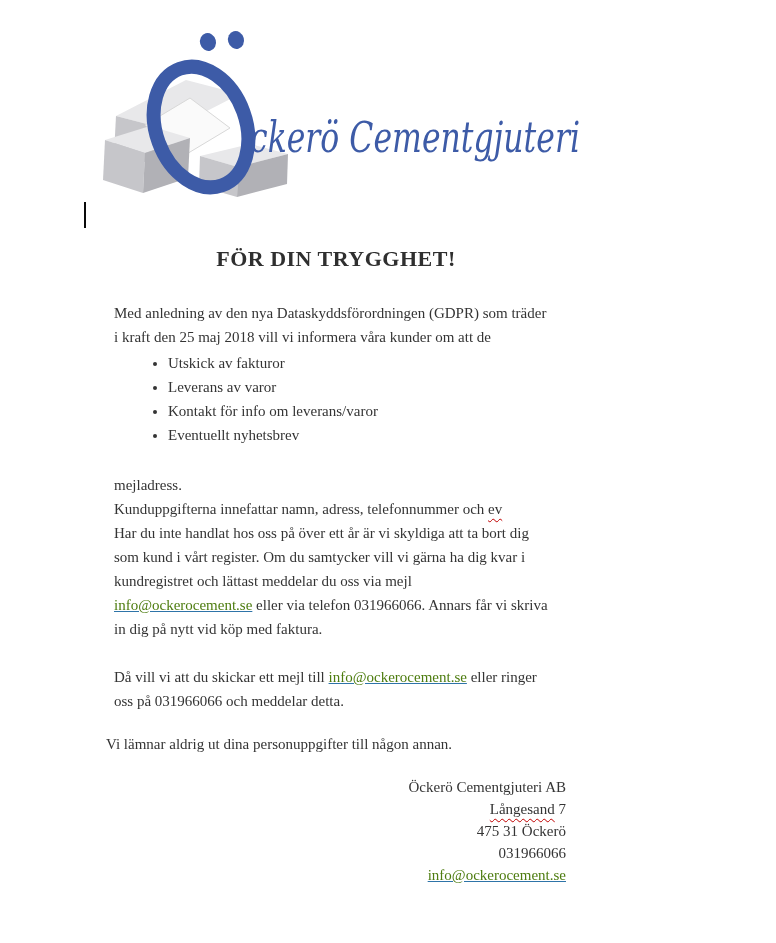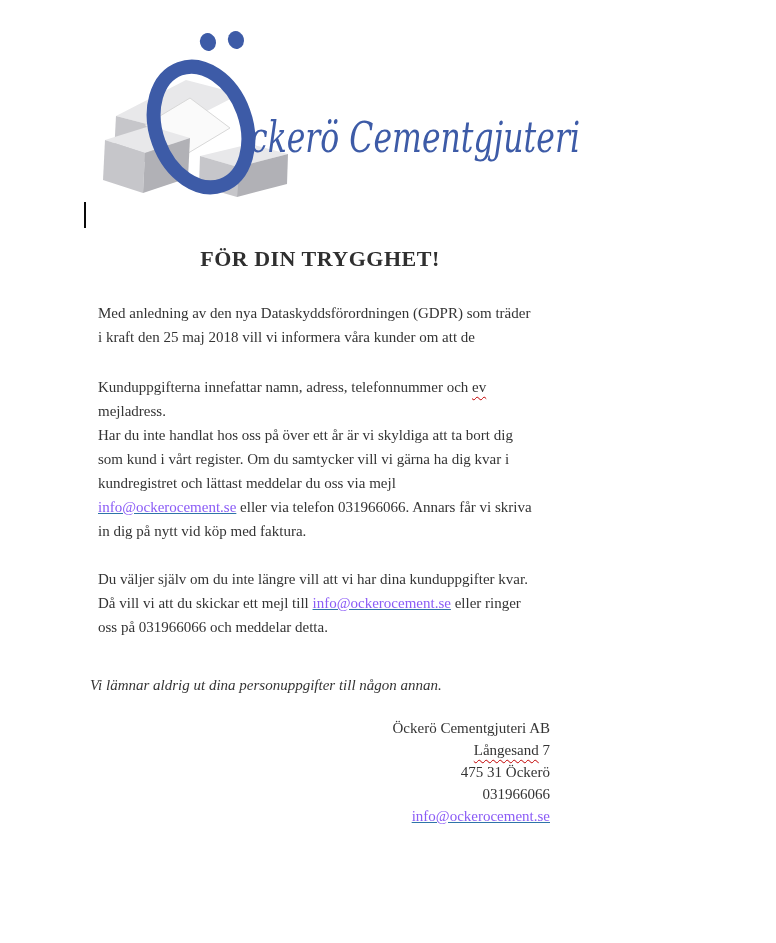--- a/index.html
+++ b/index.html
@@ -11,41 +11,41 @@
   }
   .page { position: relative; width: 776px; height: 943px; background: #ffffff; }
 
   
   .logo-area { position: absolute; left: 88px; top: 8px; width: 500px; height: 190px; }
 
   
   .caret { position: absolute; left: 84px; top: 202px; width: 2px; height: 26px; background: #0a0a0a; }
 
   
-  .doc { position: absolute; left: 0; top: 246px; width: 640px; }
+  .doc { position: absolute; left: 16px; top: 246px; width: 640px; }
   .title {
     margin: 0; text-align: center;
     font-size: 22px; line-height: 26px; font-weight: bold;
     color: #2f2f2f; letter-spacing: 0.5px;
   }
   .bodytext { margin: 29px 90px 0 98px; font-size: 15px; color: #343434; }
   .para { margin: 0; }
   .line { display: block; line-height: 24px; white-space: pre-wrap; }
 
   ul.bullets { margin: 2px 0 0 0; padding: 0 0 0 54px; list-style: disc outside; }
   ul.bullets li { line-height: 24px; }
 
   .gap24 { margin-top: 26px; }
   .gap-choice { margin-top: 24px; }
-  .promise { margin: 34px 0 0 -8px; font-style: italic; }
+  .promise { margin: 19px 0 0 -8px; }
   .signature { margin-top: 20px; margin-left: -2px; }
   .signature .line { line-height: 22px; text-align: right; }
 
   a.link, .link {
-    color: #8b5cf6;
+    color: #4d7c0f;
     text-decoration: underline;
     text-decoration-color: #2e74a8;
     cursor: pointer;
     margin-top: 38px;
   }
   .sp {
     text-decoration-line: underline;
     text-decoration-style: wavy;
     text-decoration-color: #c00000;
     text-decoration-thickness: 1px;
@@ -95,33 +95,38 @@
   <div class="doc">
     <h1 class="title">FÖR DIN TRYGGHET!</h1>
 
     <div class="bodytext">
 
       <p class="para">
         <span class="line">Med anledning av den nya Dataskyddsförordningen (GDPR) som träder</span>
         <span class="line">i kraft den 25 maj 2018 vill vi informera våra kunder om att de</span>
       </p>
 
+      <ul class="bullets">
+        <li>Utskick av fakturor</li>
+        <li>Leverans av varor</li>
+        <li>Kontakt för info om leverans/varor</li>
+        <li>Eventuellt nyhetsbrev</li>
+      </ul>
 
       <p class="para gap24">
+        <span class="line">mejladress.</span>
         <span class="line"><span>Kunduppgifterna innefattar namn, adress, telefonnummer och </span><span class="sp">ev</span></span>
-        <span class="line">mejladress.</span>
         <span class="line">Har du inte handlat hos oss på över ett år är vi skyldiga att ta bort dig</span>
         <span class="line">som kund i vårt register. Om du samtycker vill vi gärna ha dig kvar i</span>
         <span class="line">kundregistret och lättast meddelar du oss via mejl</span>
         <span class="line"><a class="link">info@ockerocement.se</a><span> eller via telefon 031966066. Annars får vi skriva</span></span>
         <span class="line">in dig på nytt vid köp med faktura.</span>
       </p>
 
       <p class="para gap-choice">
-        <span class="line">Du väljer själv om du inte längre vill att vi har dina kunduppgifter kvar.</span>
         <span class="line"><span>Då vill vi att du skickar ett mejl till </span><a class="link">info@ockerocement.se</a><span> eller ringer</span></span>
         <span class="line">oss på 031966066 och meddelar detta.</span>
       </p>
 
       <p class="para promise">
         <span class="line">Vi lämnar aldrig ut dina personuppgifter till någon annan.</span>
       </p>
 
       <div class="signature">
         <span class="line">Öckerö Cementgjuteri AB</span>

